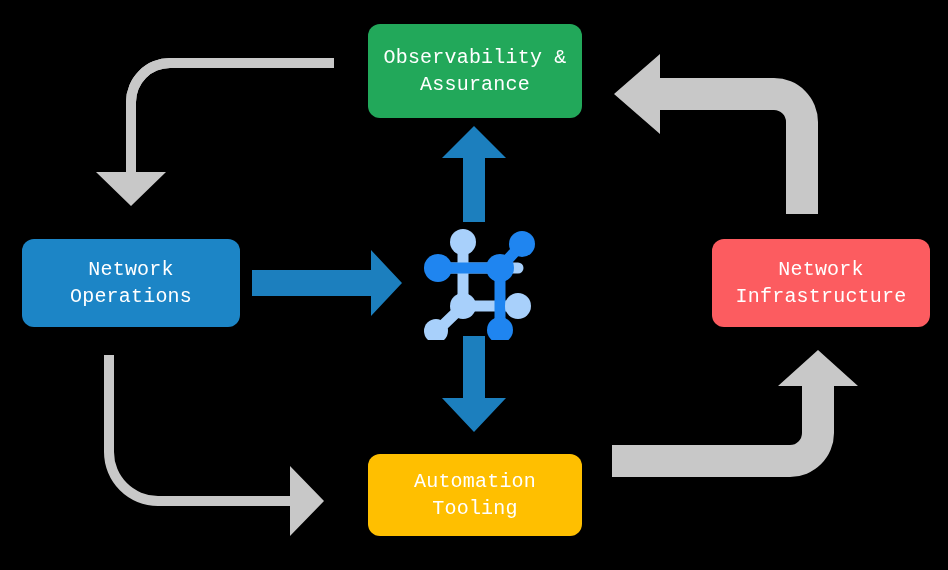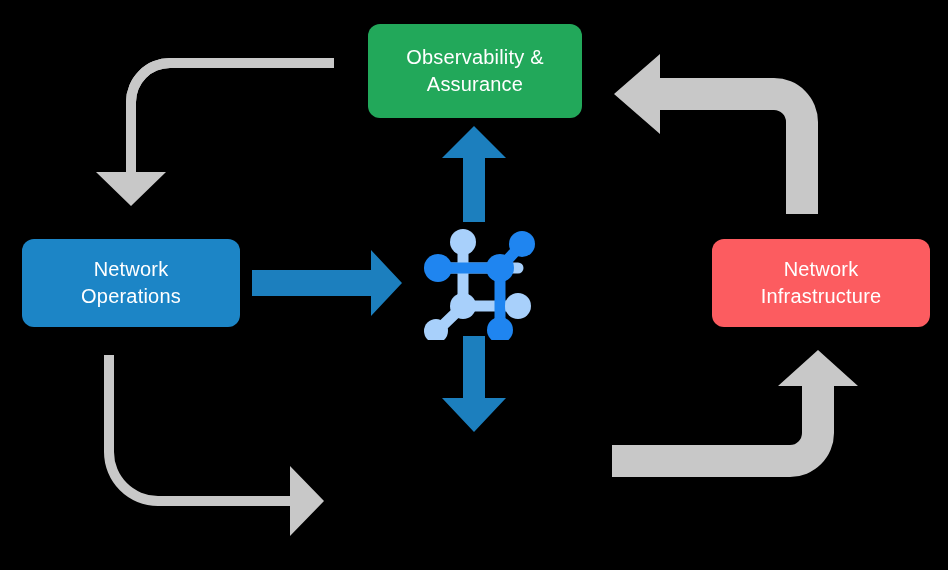--- a/index.html
+++ b/index.html
@@ -28,20 +28,21 @@
     font-size: 20px;
     line-height: 1.35;
     font-weight: 400;
     letter-spacing: 0.2px;
     box-sizing: border-box;
     padding: 6px 10px;
   }
   .node-box .label {
     display: block;
     white-space: pre-line;
+    font-family: Liberation Mono, monospace;
   }
 
   
   #box-observability {
     left: 368px; top: 24px; width: 214px; height: 94px;
   }
   #box-network-operations {
     left: 22px; top: 239px; width: 218px; height: 88px;
   }
   #box-network-infrastructure {
@@ -130,14 +131,18 @@
   <div class="node-box" id="box-network-operations" style="background:#1C85C6;">
     <span class="label">Network
 Operations</span>
   </div>
 
   <div class="node-box" id="box-network-infrastructure" style="background:#FC5C60;">
     <span class="label">Network
 Infrastructure</span>
   </div>
 
+  <div class="node-box" id="box-automation-tooling" style="background:#FFBF00;">
+    <span class="label">Automation
+Tooling</span>
+  </div>
 
 </div>
 
 </body></html>

